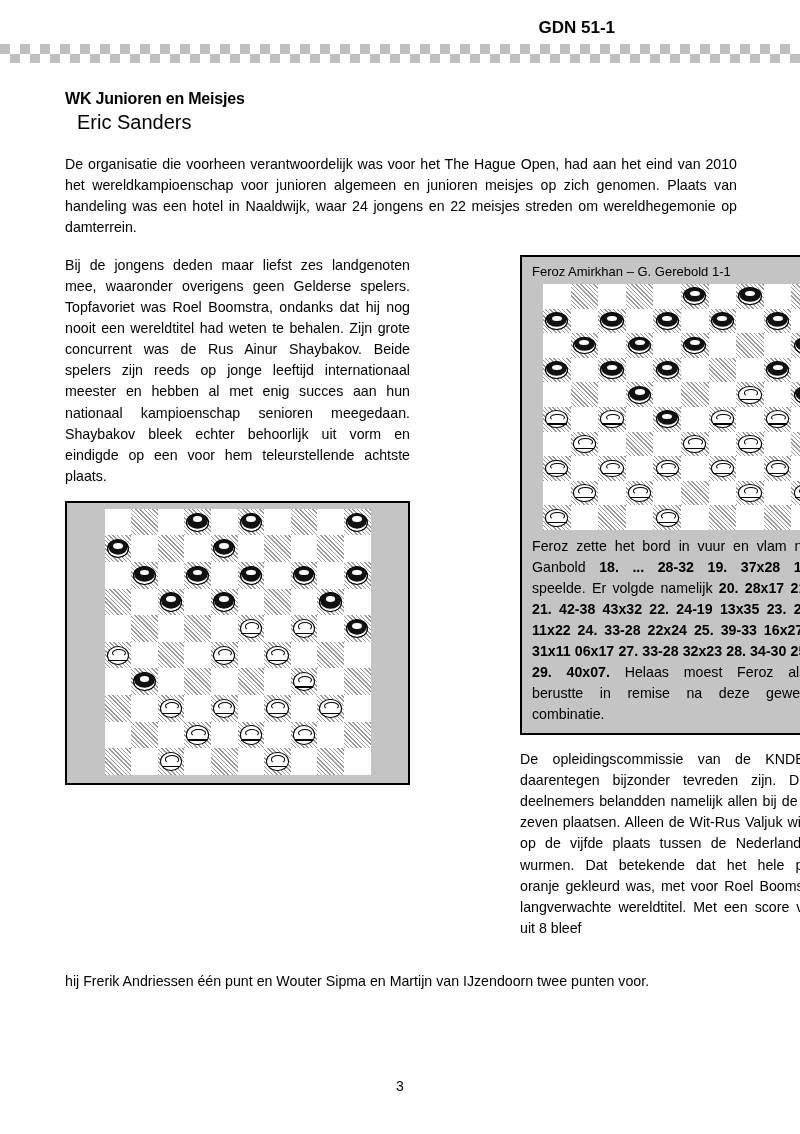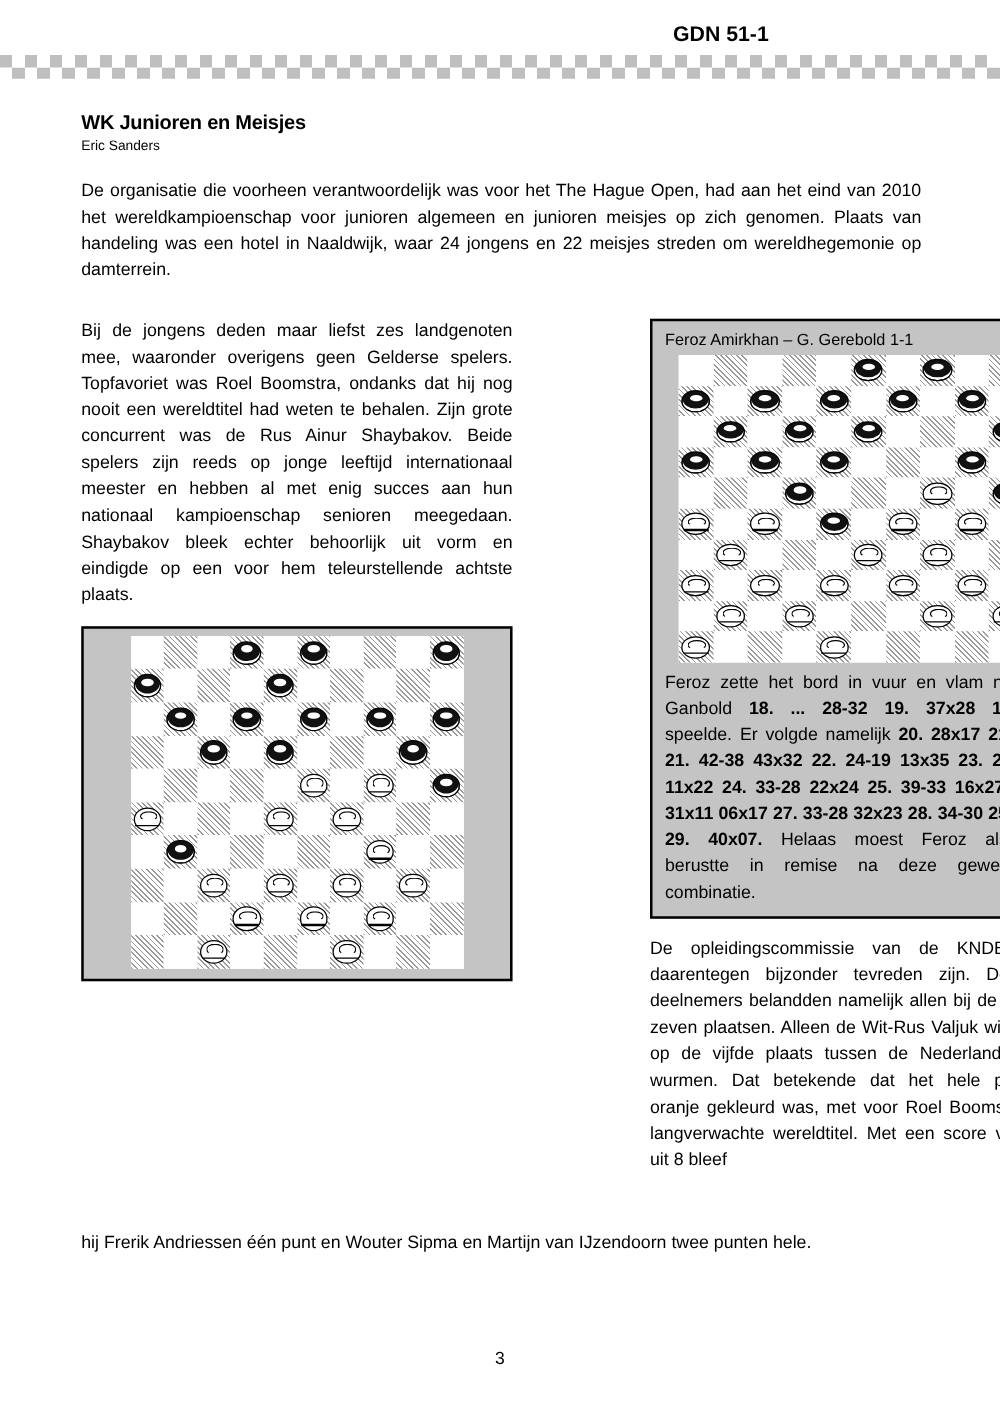--- a/index.html
+++ b/index.html
@@ -50,28 +50,28 @@
     top: 90px;
     width: 672px;
   }
   #article-title {
     font-size: 16px;
     font-weight: bold;
     margin: 0 0 3px 0;
     letter-spacing: -0.2px;
   }
   #article-author {
-    font-size: 11px;
-    margin: 0 0 20px 0;
+    font-size: 20px;
+    margin: 0 0 20px 12px;
   }
   p.body-text {
     font-size: 14.2px;
     line-height: 1.47;
     text-align: justify;
-    margin: 17px 0 12px 0;
+    margin: 4px 0 12px 0;
     hyphens: none;
   }
 
   
   #cols {
     position: absolute;
     left: 65px;
     top: 255px;
     width: 777px;
     height: 700px;
@@ -556,16 +556,16 @@
             <div class="sq"></div>
           </div>
       </div>
       <div class="diagram-note" id="note-right"><span>Feroz zette het bord in vuur en vlam nadat Ganbold </span><b>18. ... 28-32 19. 37x28 17-21</b><span> speelde. Er volgde namelijk </span><b>20. 28x17 21x43 21. 42-38 43x32 22. 24-19 13x35 23. 26-21 11x22 24. 33-28 22x24 25. 39-33 16x27 26. 31x11 06x17 27. 33-28 32x23 28. 34-30 25x34 29. 40x07.</b><span> Helaas moest Feroz alsnog berustte in remise na deze geweldige combinatie.</span></div>
     </div>
     <p class="col-text" style="margin-top:14px;">De opleidingscommissie van de KNDB kan daarentegen bijzonder tevreden zijn. De zes deelnemers belandden namelijk allen bij de eerste zeven plaatsen. Alleen de Wit-Rus Valjuk wist zich op de vijfde plaats tussen de Nederlanders te wurmen. Dat betekende dat het hele podium oranje gekleurd was, met voor Roel Boomstra de langverwachte wereldtitel. Met een score van 14 uit 8 bleef</p>
   </div>
 </div>
 
 <div id="tail">
-  <p class="body-text">hij Frerik Andriessen één punt en Wouter Sipma en Martijn van IJzendoorn twee punten hele.</p>
+  <p class="body-text">hij Frerik Andriessen één punt en Wouter Sipma en Martijn van IJzendoorn twee punten voor.</p>
 </div>
 
 <div id="page-number">3</div>
 
 </body></html>

